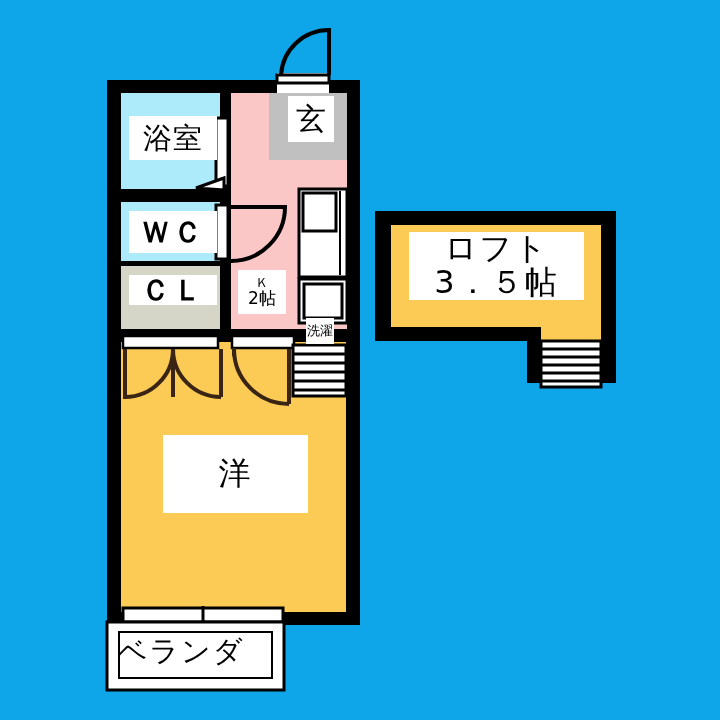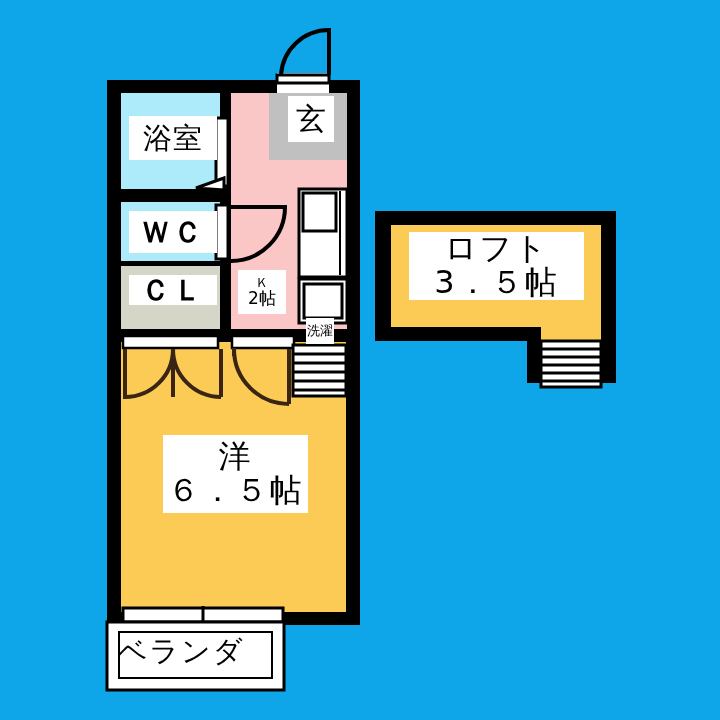--- a/index.html
+++ b/index.html
@@ -176,18 +176,17 @@
 
   <div class="lbl lbl-laundry">洗濯</div>
 
   <div class="lbl lbl-loft">
     <span class="lf-line1">ロフト</span>
     <span class="lf-line2">3．５帖</span>
   </div>
 
   <div class="lbl lbl-main">
     <span class="mn-line1">洋</span>
-    <span class="mn-line2">６．５帖</span>
   </div>
 
   <div class="lbl lbl-veranda">ベランダ</div>
 
 </div>
 
 </body></html>

